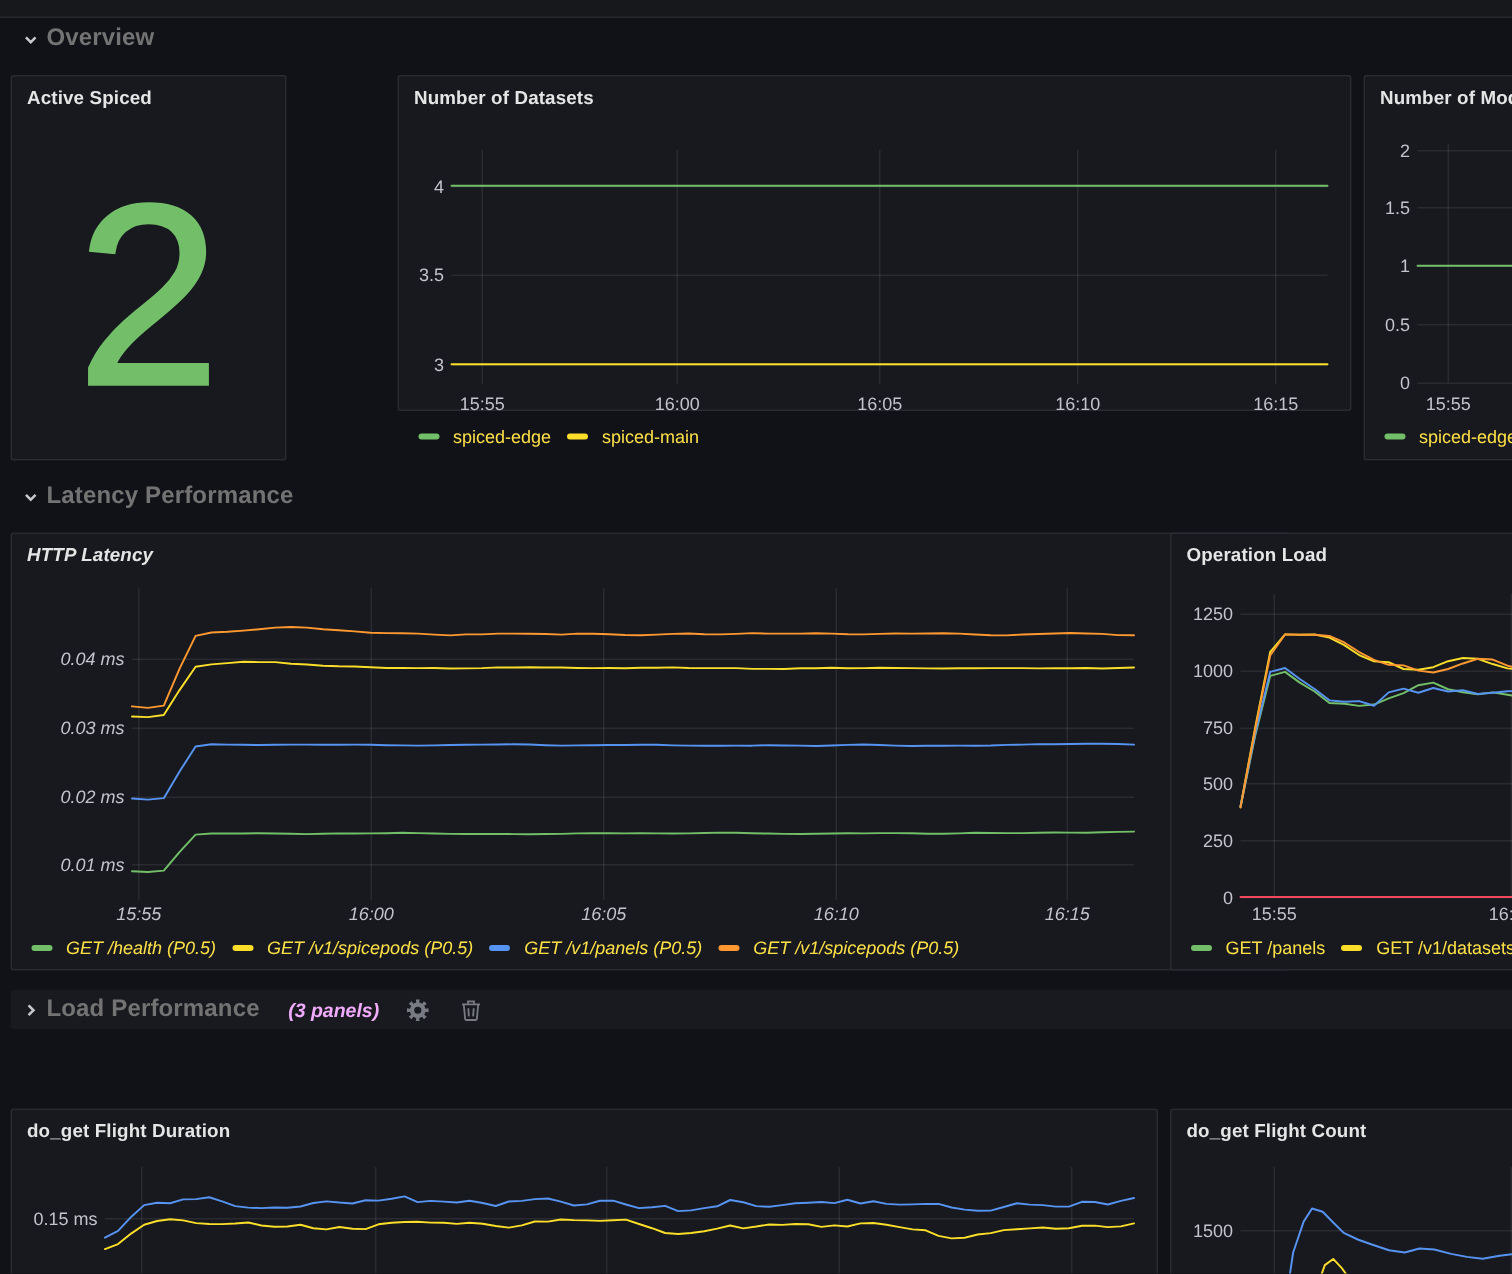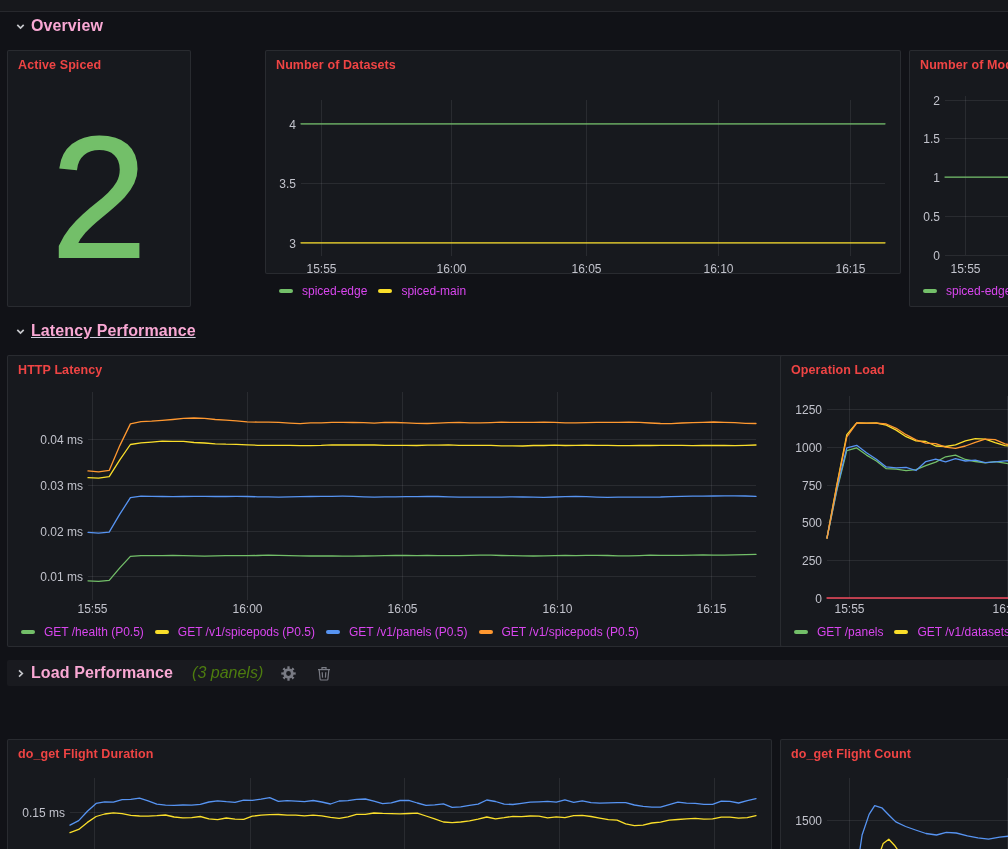--- a/index.html
+++ b/index.html
@@ -15,50 +15,50 @@
     position:absolute; left:0; top:0; width:1560px; height:12px;
     background:#17181C; border-bottom:1px solid #27282D;
   }
   .section-header {
     position:absolute; display:flex; align-items:center; gap:5px;
     height:26px; cursor:pointer;
   }
   .section-header .chev { display:flex; align-items:center; justify-content:center; width:12px; height:12px; }
   .section-header .chev svg { stroke:#C7C8CD; }
   .section-title {
-    font-size:16px; font-weight:700; color:#f9a8d4; letter-spacing:0.1px;
+    font-size:16px; font-weight:700; color:#737373; letter-spacing:0.1px;
   }
   .row-collapsed-bg {
     position:absolute; left:7px; width:1546px; height:26px;
     background:rgba(204,204,220,0.045); border-radius:2px;
   }
-  .panel-count { font-style:italic; font-size:16px; color:#4d7c0f; margin-left:14px; font-weight:400; }
+  .panel-count { font-style:italic; font-size:13px; color:#f0abfc; margin-left:14px; font-weight:700; }
   .row-icon { margin-left:18px; display:flex; align-items:center; opacity:0.75; cursor:pointer; }
   .panel {
     position:absolute; background:#17191E;
     border:1px solid rgba(204,204,220,0.10); border-radius:2px;
   }
   .panel-title {
     position:absolute; left:10px; top:7px; font-size:12.5px; font-weight:700;
-    color:#ef4444; letter-spacing:0.1px; white-space:nowrap; cursor:pointer;
+    color:#e5e5e5; letter-spacing:0.1px; white-space:nowrap; cursor:pointer;
   }
   .stat-value {
     position:absolute; left:0; right:0; top:36px; bottom:0;
     display:flex; align-items:center; justify-content:center;
     font-size:172px; font-weight:400; -webkit-text-stroke:2.2px currentColor; line-height:1;
   }
   .chart-host { position:absolute; left:0; top:0; right:0; bottom:0; }
   .chart-host svg { position:absolute; left:0; top:0; }
   .legend-row {
     position:absolute; left:13px; display:flex; align-items:center;
     white-space:nowrap; height:16px;
   }
   .legend-item { display:flex; align-items:center; margin-right:11px; cursor:pointer; }
   .legend-dash { width:14px; height:4px; border-radius:2px; margin-right:9px; flex:none; }
-  .legend-label { font-size:12px; color:#d946ef; }
+  .legend-label { font-size:12px; color:#fde047; }
 </style>
 </head>
 <body>
 
 <div class="canvas">
   <div class="topbar"></div>
 
   <div class="section-header" style="left:14px; top:13px;">
     <span class="chev">
       <svg width="11" height="11" viewBox="0 0 12 12" fill="none" stroke-width="1.8">
@@ -137,30 +137,30 @@
         </svg>
         <div class="legend-row" style="top: 232px;">
           <div class="legend-item">
             <span class="legend-dash" style="background: rgb(115, 191, 105);"></span>
             <span class="legend-label">spiced-edge</span>
           </div>
         </div>
       </div>
   </div>
 
-  <div class="section-header" style="left:14px; top:318px;text-decoration:underline;">
+  <div class="section-header" style="left:14px; top:318px;">
     <span class="chev">
       <svg width="11" height="11" viewBox="0 0 12 12" fill="none" stroke-width="1.8">
           <path d="M2.5 4.2 L6 7.8 L9.5 4.2"></path>
         </svg>
     </span>
     <span class="section-title">Latency Performance</span>
   </div>
 
-  <div class="panel" style="left:7px; top:355px; width:853px; height:292px;">
+  <div class="panel" style="left:7px; top:355px; width:853px; height:292px;font-style:italic;">
     <div class="panel-title">HTTP Latency</div>
     <div class="chart-host">
         <svg width="763" height="290" viewBox="0 0 763 290">
           <line x1="80" y1="220.5" x2="748" y2="220.5" stroke="rgba(204,204,220,0.10)" stroke-width="1"></line>
           <text x="75" y="224.5" fill="#C2C3CC" font-size="12" text-anchor="end">0.01 ms</text>
           <line x1="80" y1="175.5" x2="748" y2="175.5" stroke="rgba(204,204,220,0.10)" stroke-width="1"></line>
           <text x="75" y="179.5" fill="#C2C3CC" font-size="12" text-anchor="end">0.02 ms</text>
           <line x1="80" y1="129.5" x2="748" y2="129.5" stroke="rgba(204,204,220,0.10)" stroke-width="1"></line>
           <text x="75" y="133.5" fill="#C2C3CC" font-size="12" text-anchor="end">0.03 ms</text>
           <line x1="80" y1="83.5" x2="748" y2="83.5" stroke="rgba(204,204,220,0.10)" stroke-width="1"></line>

